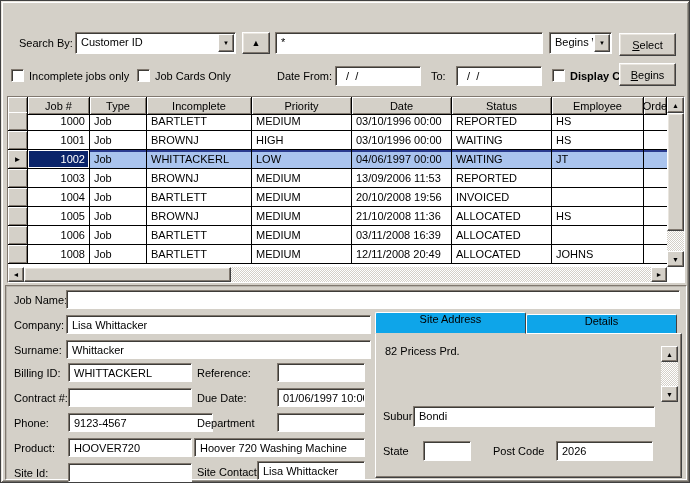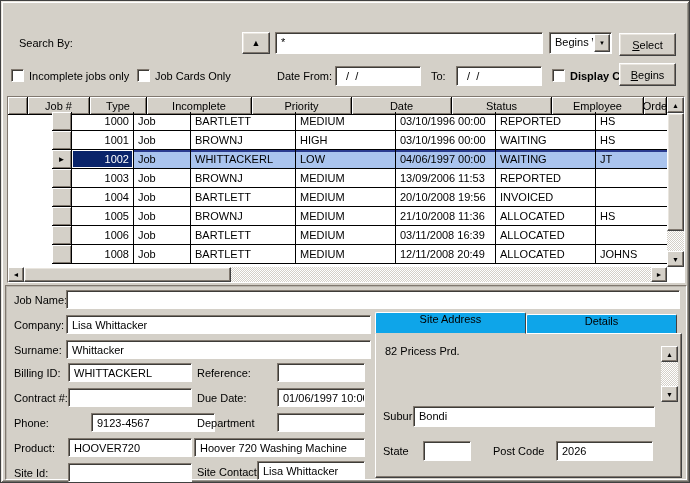--- a/index.html
+++ b/index.html
@@ -55,21 +55,21 @@
   .grid { position:absolute; left:6px; top:95px; width:678px; height:187px;
     background:#fff; border:1px solid; border-color:#80786f #fff #fff #80786f;
     display:flex; flex-direction:column; }
   .grid-main { display:flex; height:170px; }
   .grid-cols { flex:1; overflow:hidden; }
   .grid-header { display:flex; height:15px; }
   .gh { height:18px; background:#D4D0C8; border-right:1px solid #000;
     border-bottom:1px solid #000; box-shadow: inset 1px 1px 0 #fff, inset -1px -1px 0 #80786f;
     display:flex; align-items:center; justify-content:center; overflow:hidden;
     white-space:nowrap; flex-shrink:0; }
-  .grow { display:flex; height:19px; background:#fff;margin-left:44px; }
+  .grow { display:flex; height:19px; background:#fff; }
   .gc { height:19px; border-right:1px solid #000; border-bottom:1px solid #000;
     padding:3px 0 0 4px; overflow:hidden; white-space:nowrap; flex-shrink:0; position:relative; }
   .gc.num { text-align:right; padding-right:4px; padding-left:0; }
   .gsel { width:20px; background:#D4D0C8; border-right:1px solid #000; border-bottom:1px solid #000;
     box-shadow: inset 1px 1px 0 #fff, inset -1px -1px 0 #80786f; flex-shrink:0;
     display:flex; align-items:center; justify-content:center; font-size:8px; }
   .grow.selected { background:#AAC4EE;
     box-shadow: inset 0 2px 0 #2A3B8F, inset 0 -1px 0 #2A3B8F; }
   .grow.selected .gc { background:transparent; }
   .editor { position:absolute; inset:0; background:#0A246A; color:#fff;
@@ -102,20 +102,24 @@
   .addr-scroll .sbtn { height:16px; }
   .addr-scroll .vtrack { flex:1; }
 </style>
 </head>
 <body>
 
 <div class="window">
 
 
   <span class="lbl" style="left:18px;top:36px;">Search By:</span>
+  <div class="combo" style="left:74px;top:31px;width:161px;height:22px;">
+    <span class="val">Customer ID</span>
+    <span class="drop">▼</span>
+  </div>
   <div class="btn raised" style="left:241px;top:31px;width:28px;height:22px;font-size:9px;">
       <span>▲</span>
     </div>
   <div class="field" style="position:absolute;left:274px;top:31px;width:268px;height:22px;">*</div>
   <div class="combo" style="left:548px;top:31px;width:63px;height:22px;">
     <span class="val">Begins Wi</span>
     <span class="drop">▼</span>
   </div>
   <div class="btn raised" style="left:618px;top:32px;width:57px;height:23px;">
       <span class="accel">Select</span>
@@ -273,21 +277,21 @@
     <span class="lbl" style="left:8px;top:58px;">Surname:</span>
     <div class="field pfield" style="left:60px;top:54px;width:305px;">Whittacker</div>
 
     <span class="lbl" style="left:8px;top:81px;">Billing ID:</span>
     <div class="field pfield" style="left:62px;top:77px;width:124px;">WHITTACKERL</div>
 
     <span class="lbl" style="left:8px;top:106px;">Contract #:</span>
     <div class="field pfield" style="left:62px;top:102px;width:124px;"></div>
 
     <span class="lbl" style="left:8px;top:131px;">Phone:</span>
-    <div class="field pfield" style="left:62px;top:127px;width:124px;margin-left:23px;">9123-4567</div>
+    <div class="field pfield" style="left:62px;top:127px;width:145px;">9123-4567</div>
 
     <span class="lbl" style="left:8px;top:156px;">Product:</span>
     <div class="field pfield" style="left:62px;top:152px;width:124px;">HOOVER720</div>
 
     <span class="lbl" style="left:8px;top:181px;">Site Id:</span>
     <div class="field pfield" style="left:62px;top:177px;width:124px;"></div>
 
     <span class="lbl" style="left:191px;top:81px;">Reference:</span>
     <div class="field pfield" style="left:271px;top:77px;width:88px;"></div>
 

